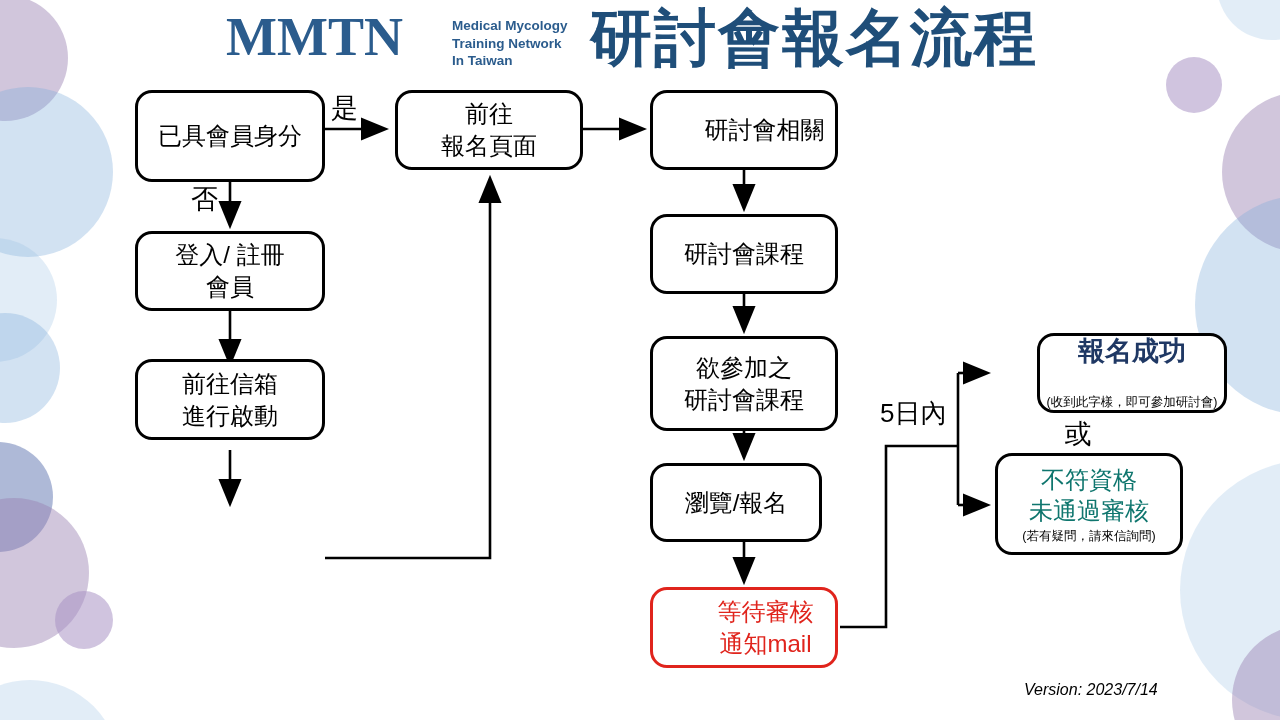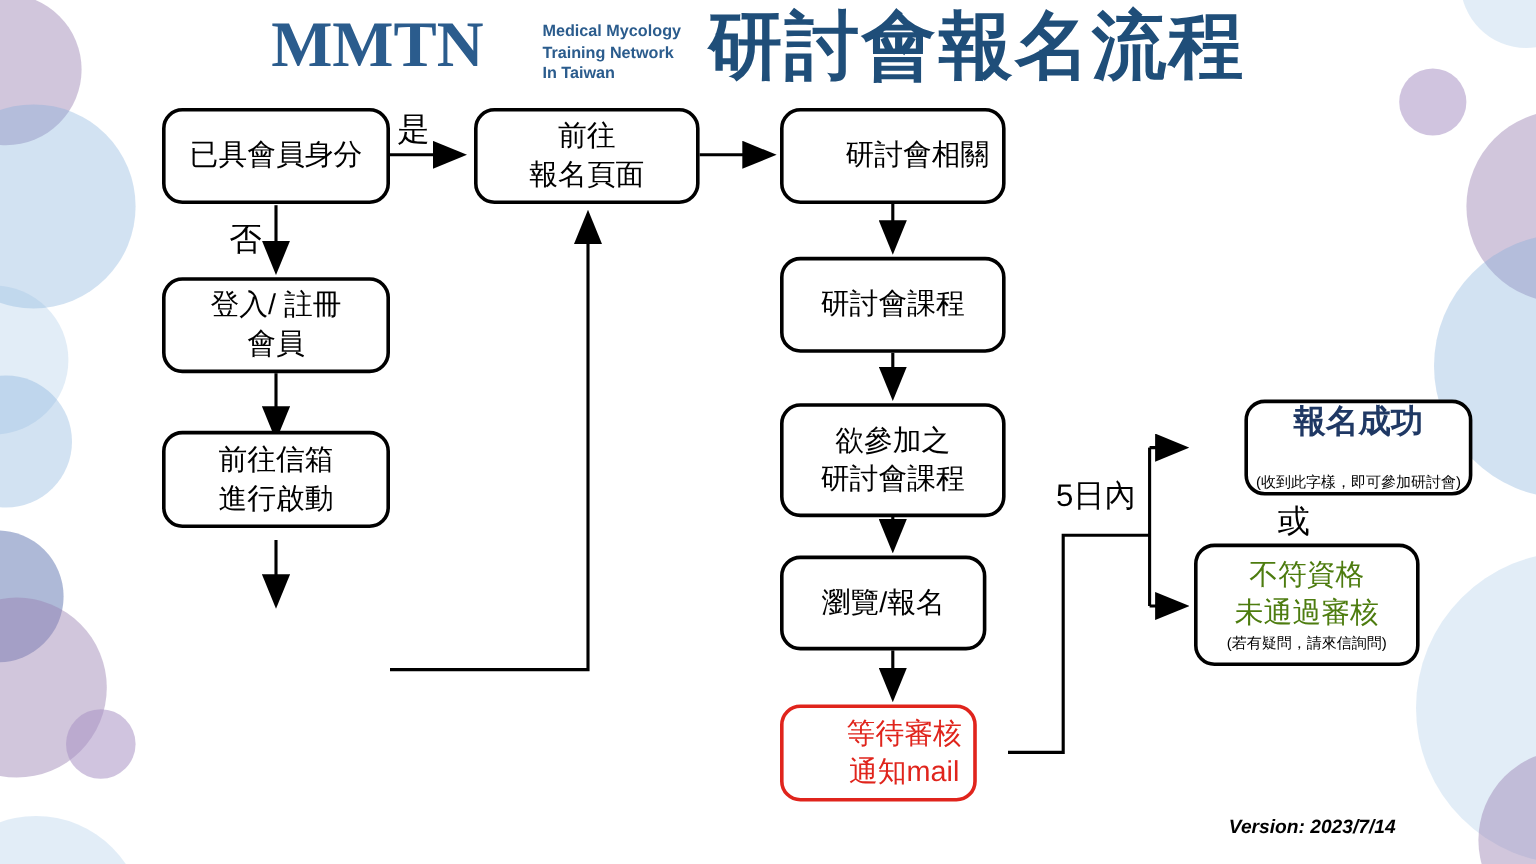--- a/index.html
+++ b/index.html
@@ -42,31 +42,31 @@
     position:absolute;z-index:2;
     background:#fff;border:3px solid #000;border-radius:17px;
     display:flex;flex-direction:column;align-items:center;justify-content:center;
     text-align:center;font-size:24px;color:#000;line-height:1.32;
     white-space:pre-line;box-sizing:border-box;
   }
   .node-relogin{font-size:23px;line-height:1.3;}
   .node-red{border-color:#e0241c;color:#e0241c;}
   .node-title-navy{font-weight:700;font-size:27px;color:#1f3864;line-height:1.15;}
   .node-note{font-size:12.5px;color:#000;line-height:1.3;margin-top:2px;}
-  .node-fail-title{font-size:24px;color:#4d7c0f;line-height:1.3;}
+  .node-fail-title{font-size:24px;color:#0f766e;line-height:1.3;}
   
   .edge-label{
     position:absolute;z-index:3;color:#000;
     font-size:27px;line-height:1;
   }
   
   .connectors{position:absolute;left:0;top:0;z-index:1;}
   .version-label{
     position:absolute;left:1024px;top:681px;z-index:3;
-    font-size:16px;font-style:italic;font-weight:700;color:#000;
+    font-size:16px;font-style:italic;font-weight:400;color:#000;
   }
 </style>
 </head>
 <body>
 
 <div class="stage">
 
   <div>
     <div class="bg-circle c-lav" style="left:-58px;top:-5px;width:126px;height:126px;"></div>
     <div class="bg-circle c-blue" style="left:-57px;top:87px;width:170px;height:170px;"></div>
@@ -112,21 +112,21 @@
       <path d="M958 373 H986" marker-end="url(#ah)"></path>
       <path d="M958 505 H986" marker-end="url(#ah)"></path>
     </g>
   </svg>
 
   <div class="edge-label" style="left:331px;top:95px;">是</div>
   <div class="edge-label" style="left:191px;top:186px;">否</div>
   <div class="edge-label" style="left:880px;top:400px;font-size:26px;">5日內</div>
   <div class="edge-label" style="left:1053px;top:421px;width:50px;text-align:center;">或</div>
 
-  <div class="node" style="left:135px;top:90px;width:190px;height:80px;">
+  <div class="node" style="left:135px;top:90px;width:190px;height:92px;">
     <span>已具會員身分</span>
   </div>
 
   <div class="node" style="left:395px;top:90px;width:188px;height:80px;">
     <span>前往
 報名頁面</span>
   </div>
 
   <div class="node" style="left:650px;top:90px;width:188px;height:80px;padding-left:41px;">
     <span>研討會相關</span>
@@ -149,21 +149,21 @@
   <div class="node" style="left:650px;top:336px;width:188px;height:95px;">
     <span>欲參加之
 研討會課程</span>
   </div>
 
 
   <div class="node" style="left:650px;top:463px;width:172px;height:79px;">
     <span>瀏覽/報名</span>
   </div>
 
-  <div class="node node-red" style="left:650px;top:587px;width:164px;height:81px;padding-left:43px;">
+  <div class="node node-red" style="left:650px;top:587px;width:188px;height:81px;padding-left:43px;">
     <span>等待審核
 通知mail</span>
   </div>
 
   <div class="node" style="left:1037px;top:333px;width:190px;height:80px;justify-content:space-between;">
     <span class="node-title-navy">報名成功</span>
     <span class="node-note">(收到此字樣，即可參加研討會)</span>
   </div>
 
   <div class="node" style="left:995px;top:453px;width:188px;height:102px;">

